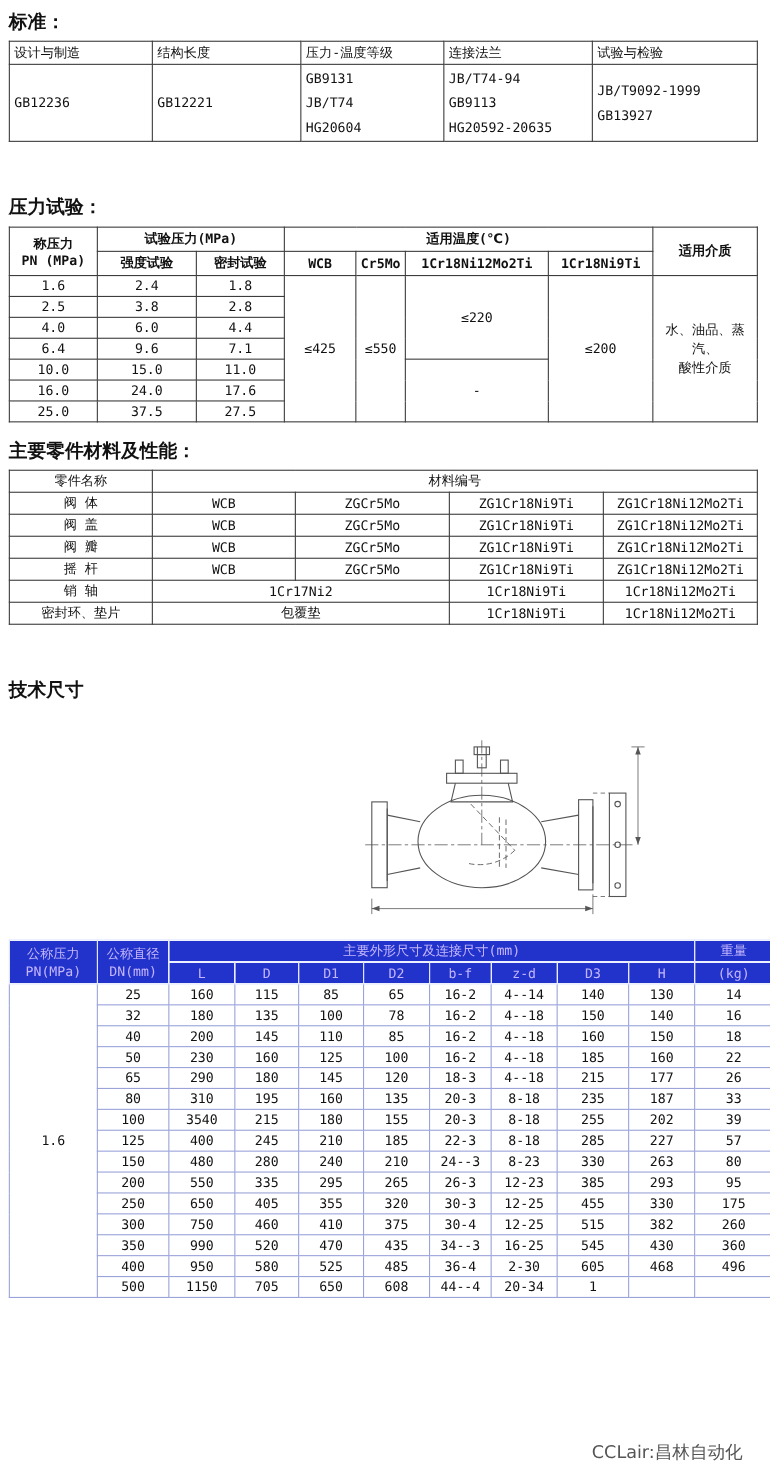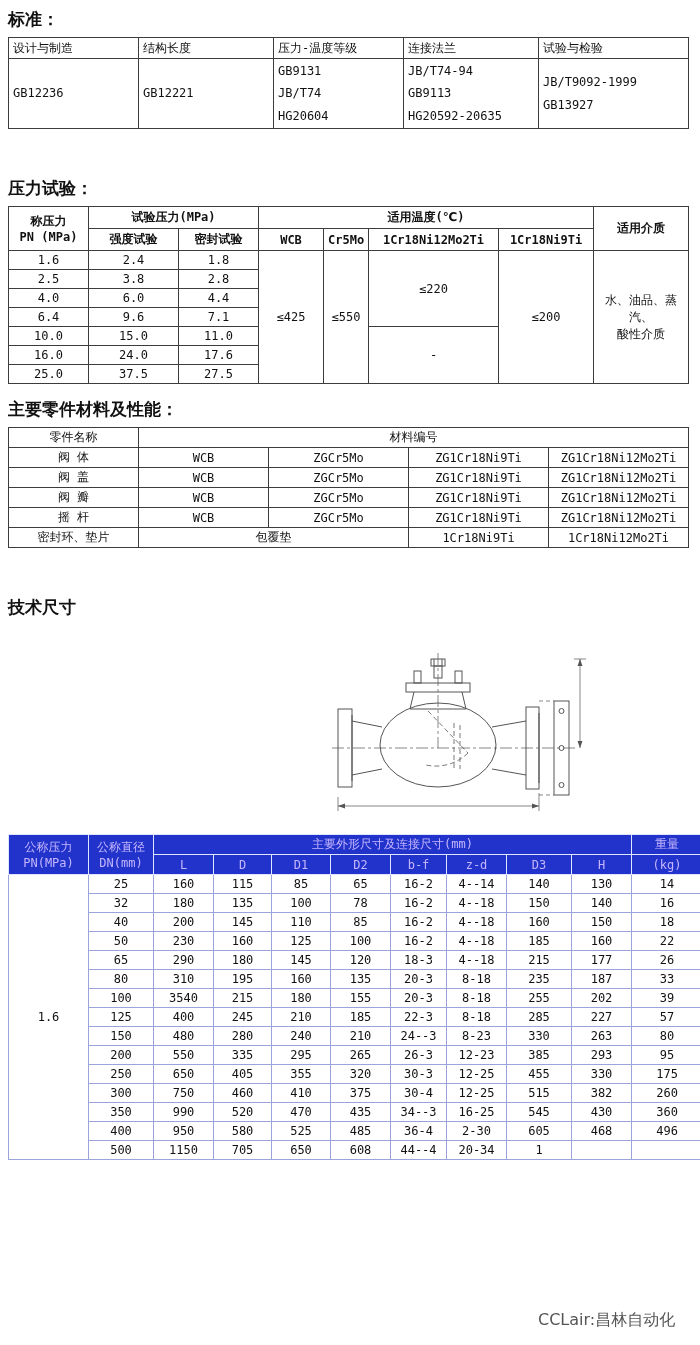--- a/index.html
+++ b/index.html
@@ -205,20 +205,26 @@
           <td>ZG1Cr18Ni12Mo2Ti</td>
         </tr>
         <tr>
           <td>摇 杆</td>
           <td>WCB</td>
           <td>ZGCr5Mo</td>
           <td>ZG1Cr18Ni9Ti</td>
           <td>ZG1Cr18Ni12Mo2Ti</td>
         </tr>
         <tr>
+          <td>销 轴</td>
+          <td colspan="2">1Cr17Ni2</td>
+          <td>1Cr18Ni9Ti</td>
+          <td>1Cr18Ni12Mo2Ti</td>
+        </tr>
+        <tr>
           <td>密封环、垫片</td>
           <td colspan="2">包覆垫</td>
           <td>1Cr18Ni9Ti</td>
           <td>1Cr18Ni12Mo2Ti</td>
         </tr>
       </tbody>
     </table>
 
   <div class="sec-title gap-lg">技术尺寸</div>
 

